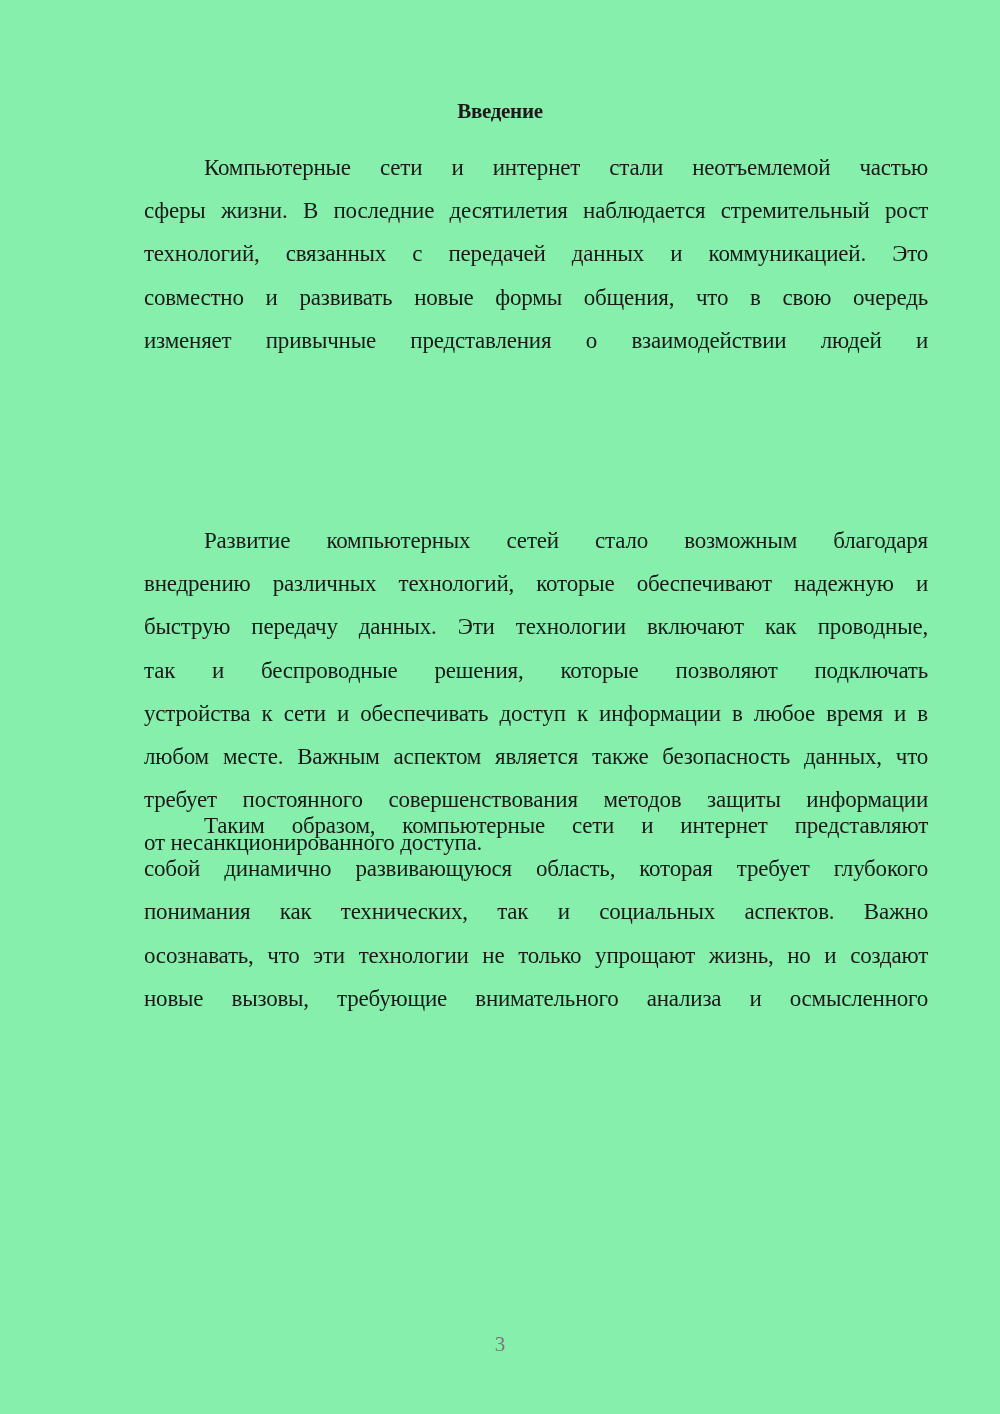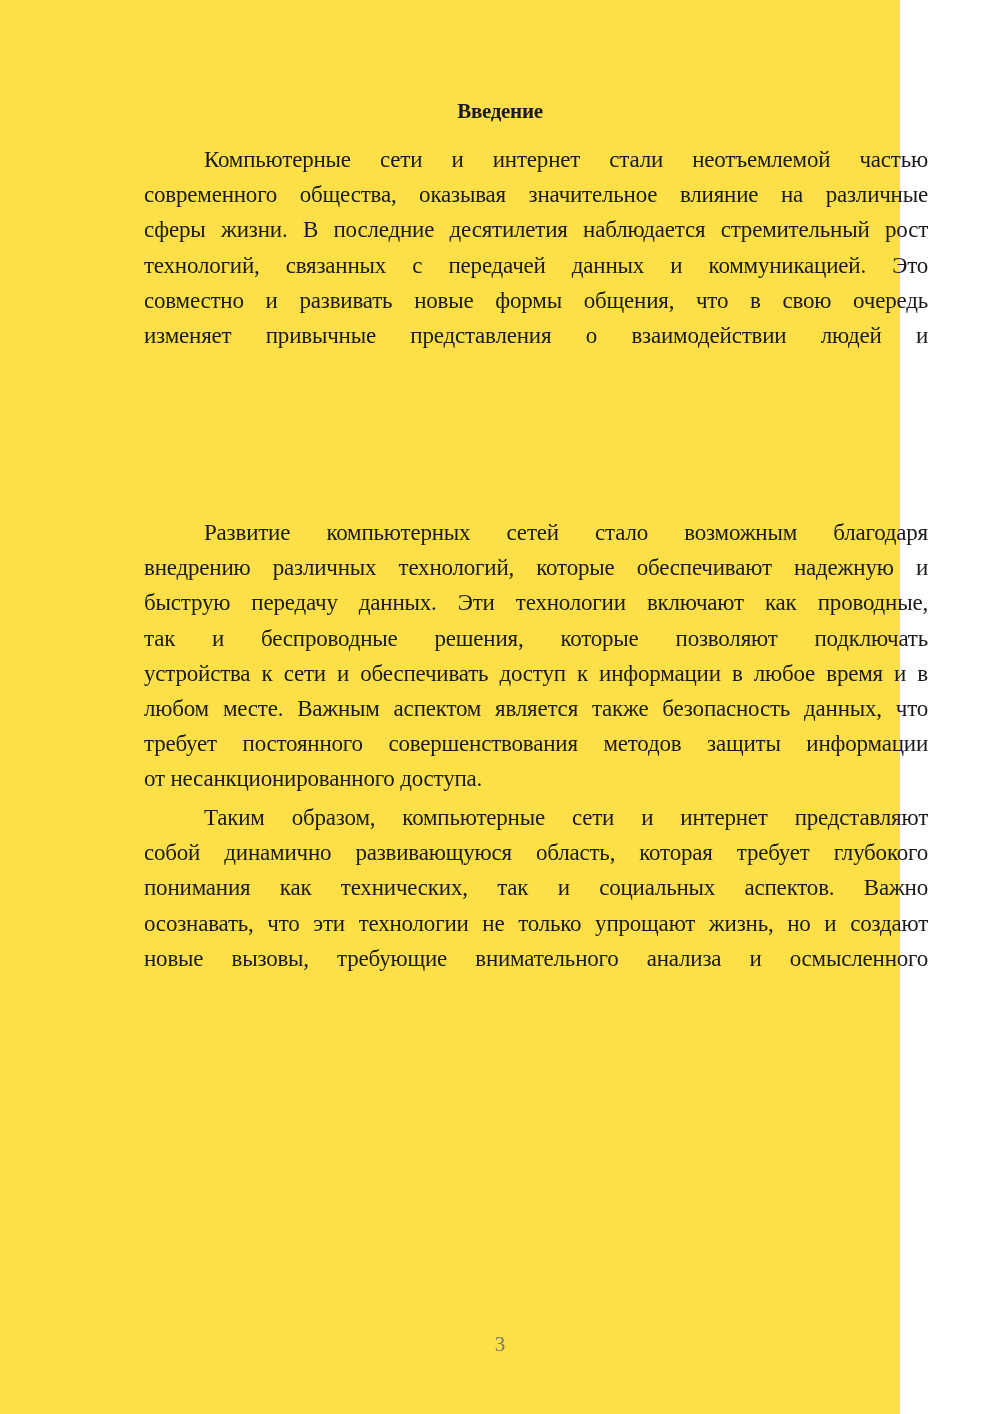--- a/index.html
+++ b/index.html
@@ -1,52 +1,51 @@
 <!DOCTYPE html>
 <html><head>
 <meta charset="utf-8">
 <style>
   html, body { margin: 0; padding: 0; background: #ffffff; }
   body { width: 1000px; height: 1414px; position: relative; overflow: hidden; }
   .page {
-    position: absolute; left: 0; top: 0; width: 900px; height: 1414px;
-    background: #fde047; color: #1a1a1a;
+    position: absolute; left: 0; top: 0; width: 1000px; height: 1414px;
+    background: #86efac; color: #1a1a1a;
     font-family: "Liberation Serif", "DejaVu Serif", serif;
   }
   .title {
     position: absolute; left: 0; width: 1000px; top: 95px;
     text-align: center; font-weight: bold; font-size: 21px; line-height: 32px;
     letter-spacing: -0.3px;
   }
   .para { position: absolute; left: 144px; width: 784px; }
   .line {
     display: block; height: 35.2px; line-height: 35.2px; font-size: 23px;
     text-align: justify; text-align-last: justify; white-space: nowrap;
     letter-spacing: -0.2px;
   }
-  .line.wrap { white-space: normal; overflow: hidden; }
+  .line.wrap { white-space: normal; overflow: hidden; margin-top: 8px; }
   .line.first { text-indent: 60px; }
   .line.last { text-align-last: left; }
   #p1 { top: 142px; }
   #p2 { top: 515px; }
   #p3 { top: 800px; }
   .page-number {
     position: absolute; left: 0; width: 1000px; top: 1332px; text-align: center;
     font-size: 21px; color: #777777;
   }
 </style>
 </head>
 <body>
 
 <div class="page">
   <div class="title">Введение</div>
 
   <div class="para" id="p1">
     <span class="line wrap first">Компьютерные сети и интернет стали неотъемлемой частью</span>
-    <span class="line wrap">современного общества, оказывая значительное влияние на различные</span>
     <span class="line wrap">сферы жизни. В последние десятилетия наблюдается стремительный рост</span>
     <span class="line wrap">технологий, связанных с передачей данных и коммуникацией. Это</span>
     <span class="line wrap">совместно и развивать новые формы общения, что в свою очередь</span>
     <span class="line wrap">изменяет привычные представления о взаимодействии людей и</span>
   </div>
 
   <div class="para" id="p2">
     <span class="line wrap first">Развитие компьютерных сетей стало возможным благодаря</span>
     <span class="line wrap">внедрению различных технологий, которые обеспечивают надежную и</span>
     <span class="line wrap">быструю передачу данных. Эти технологии включают как проводные,</span>

